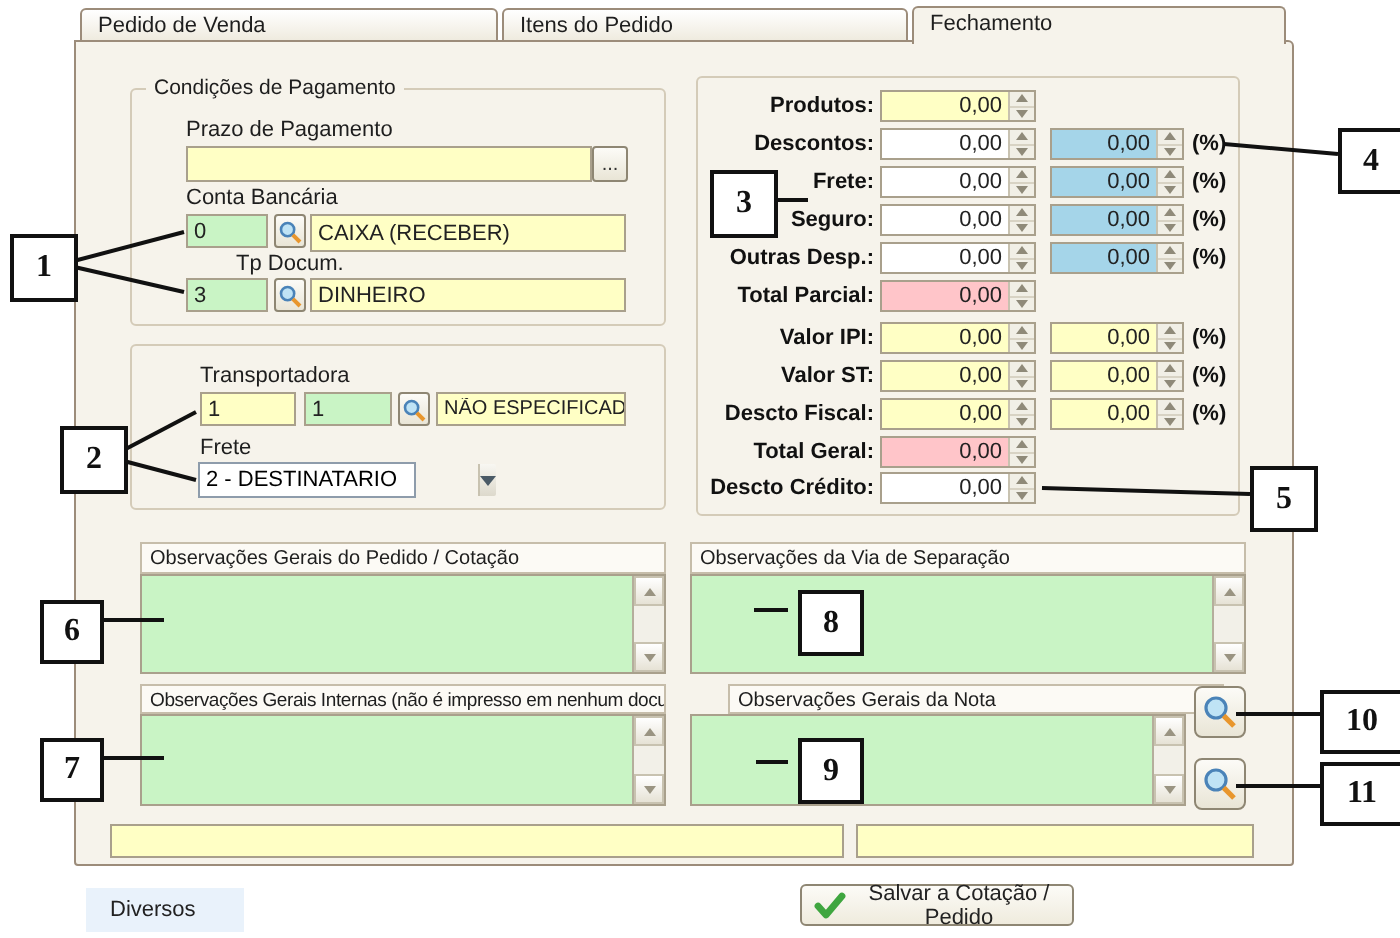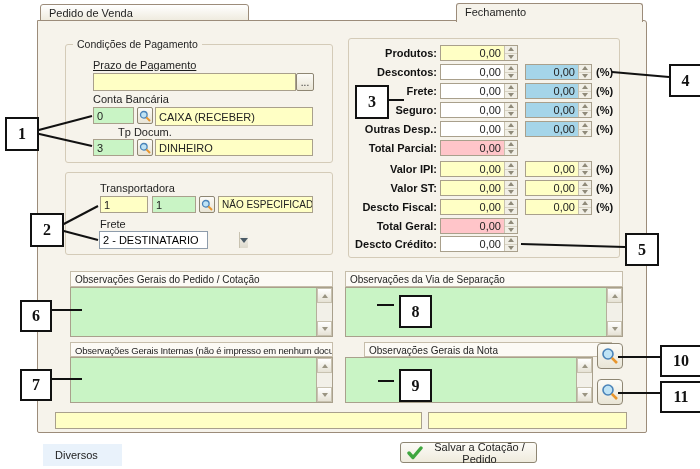--- a/index.html
+++ b/index.html
@@ -57,29 +57,30 @@
   
   .callout{position:absolute;background:#fff;border:2px solid #111;display:flex;align-items:center;justify-content:center;font-family:"Liberation Serif",serif;font-weight:bold;font-size:16px;color:#111;z-index:51;}
   #wires{position:absolute;left:0;top:0;width:700px;height:469px;z-index:50;pointer-events:none;}
 </style>
 </head>
 <body>
 
 <div id="stage">
 
   <div class="abs tab" style="left:40px;width:209px;"><span>Pedido de Venda</span></div>
+  <div class="abs tab" style="left:251px;width:203px;"><span>Itens do Pedido</span></div>
 
   <div class="abs tabpage"></div>
 
   <div class="abs tab active" style="left:456px;width:187px;"><span>Fechamento</span></div>
 
   <div class="abs group" style="left:65px;top:44px;width:268px;height:119px;">
     <span class="legend">Condições de Pagamento</span>
   </div>
-  <div class="abs lbl" style="left:93px;top:59px;text-decoration:underline;">Prazo de Pagamento</div>
+  <div class="abs lbl" style="left:93px;top:59px;">Prazo de Pagamento</div>
   <div class="abs field yellow" style="left:93px;top:73px;width:203px;height:18px;">
       <span class="txt"></span>
     </div>
   <div class="abs sbtn" style="left:296px;top:73px;width:18px;height:18px;">
       <span>...</span>
     </div>
 
   <div class="abs lbl" style="left:93px;top:93px;">Conta Bancária</div>
   <div class="abs field green" style="left:93px;top:107px;width:41px;height:17px;">
       <span class="txt">0</span>

